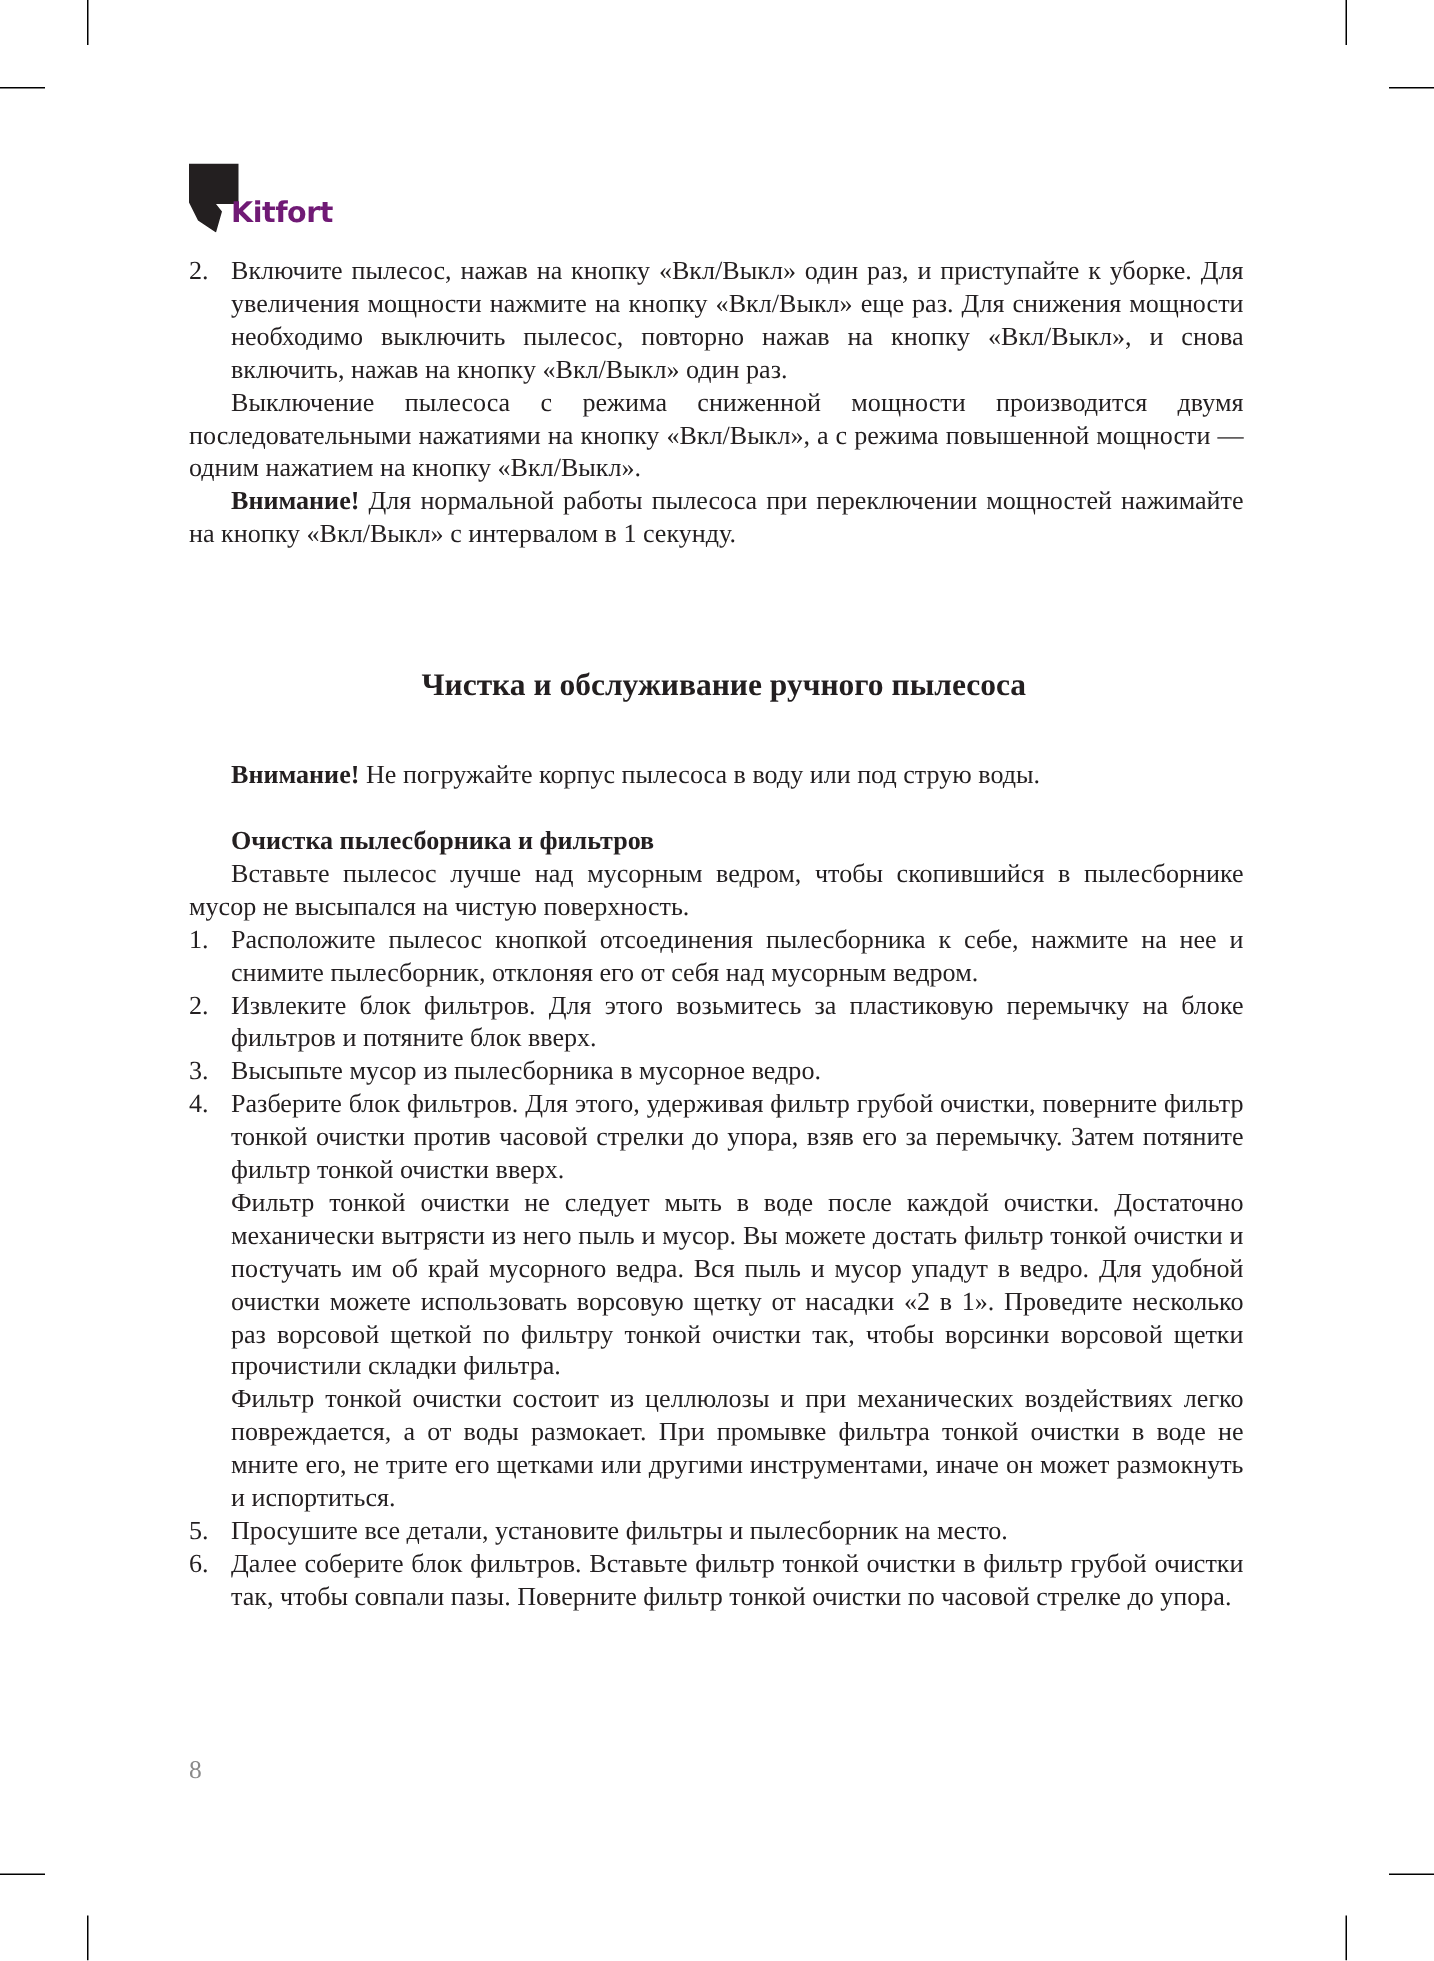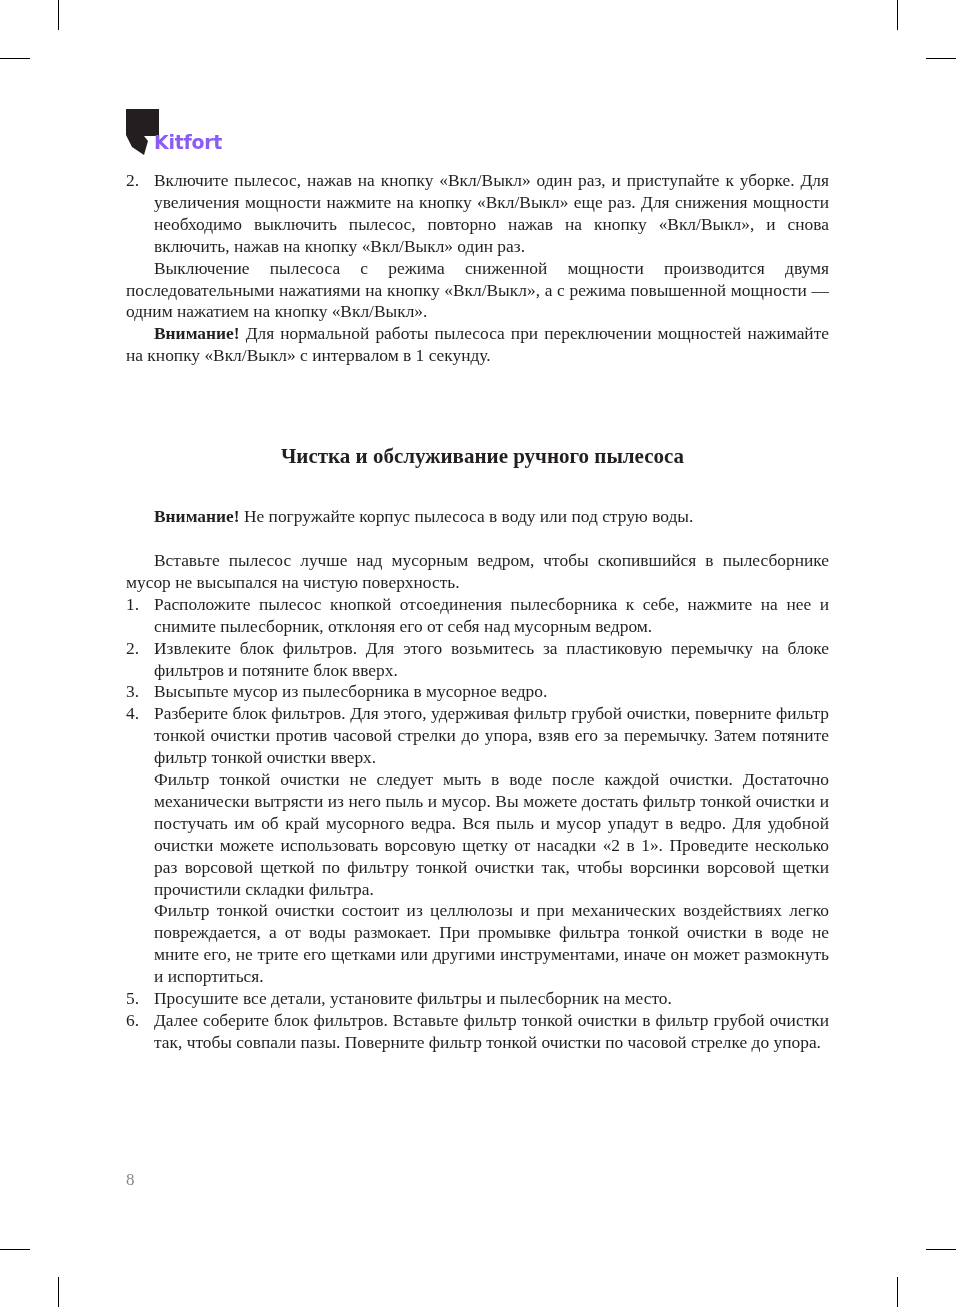--- a/index.html
+++ b/index.html
@@ -1,21 +1,21 @@
 <!DOCTYPE html>
 <html><head>
   <meta charset="utf-8">
   <style>
     html, body { margin: 0; padding: 0; background: #ffffff; }
     body { width: 956px; height: 1307px; position: relative; overflow: hidden;
            font-family: "Liberation Serif", serif; color: #231f20; }
     .crop { position: absolute; background: #000; }
     .logo { position: absolute; left: 126px; top: 109px; width: 130px; height: 50px; }
     .logo-text { position: absolute; left: 28px; top: 22px; font-family: "DejaVu Sans", sans-serif;
-                 font-weight: bold; font-size: 19px; color: #8b5cf6; letter-spacing: -0.3px; }
+                 font-weight: bold; font-size: 19px; color: #701a75; letter-spacing: -0.3px; }
     .content { position: absolute; left: 126px; top: 170px; width: 703px;
                font-size: 17.4px; line-height: 21.9px; text-align: justify; }
     .p { margin: 0; text-indent: 28px; }
     .li { position: relative; padding-left: 28px; margin: 0; }
     .li .num { position: absolute; left: 0; top: 0; }
     .sub { margin: 0; padding-left: 28px; }
     b { font-weight: bold; }
     .h1 { text-align: center; font-weight: bold; font-size: 21px; margin: 16px; padding-left: 10px; }
     .h2 { font-weight: bold; margin: 0; text-indent: 28px; }
     .pagenum { position: absolute; left: 126px; top: 1170px; font-size: 17px; color: #8a8a8a; }
@@ -47,20 +47,21 @@
   <p class="p">Выключение пылесоса с режима сниженной мощности производится двумя последовательными нажатиями на кнопку «Вкл/Выкл», а с режима повышенной мощности — одним нажатием на кнопку «Вкл/Выкл».</p>
   <p class="p"><b>Внимание!</b><span> Для нормальной работы пылесоса при переключении мощностей нажимайте на кнопку «Вкл/Выкл» с интервалом в 1 секунду.</span></p>
 
   <div style="height:63px;"></div>
   <h1 class="h1">Чистка и обслуживание ручного пылесоса</h1>
   <div style="height:22px;"></div>
 
   <p class="p"><b>Внимание!</b><span> Не погружайте корпус пылесоса в воду или под струю воды.</span></p>
 
   <div style="height:22px;"></div>
+  <p class="h2">Очистка пылесборника и фильтров</p>
   <p class="p">Вставьте пылесос лучше над мусорным ведром, чтобы скопившийся в пылесборнике мусор не высыпался на чистую поверхность.</p>
 
   <div class="li">
     <span class="num">1.</span>
     <span>Расположите пылесос кнопкой отсоединения пылесборника к себе, нажмите на нее и снимите пылесборник, отклоняя его от себя над мусорным ведром.</span>
   </div>
   <div class="li">
     <span class="num">2.</span>
     <span>Извлеките блок фильтров. Для этого возьмитесь за пластиковую перемычку на блоке фильтров и потяните блок вверх.</span>
   </div>

